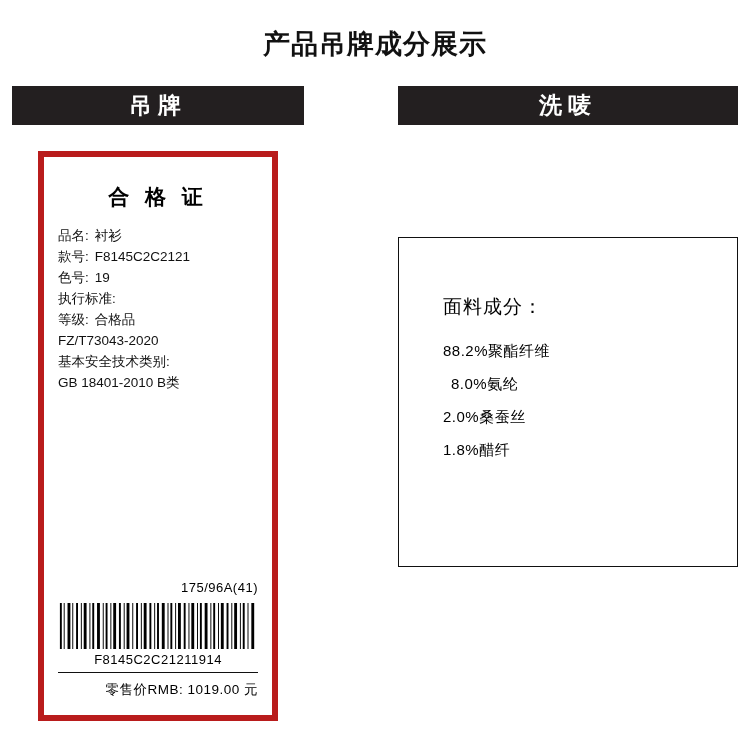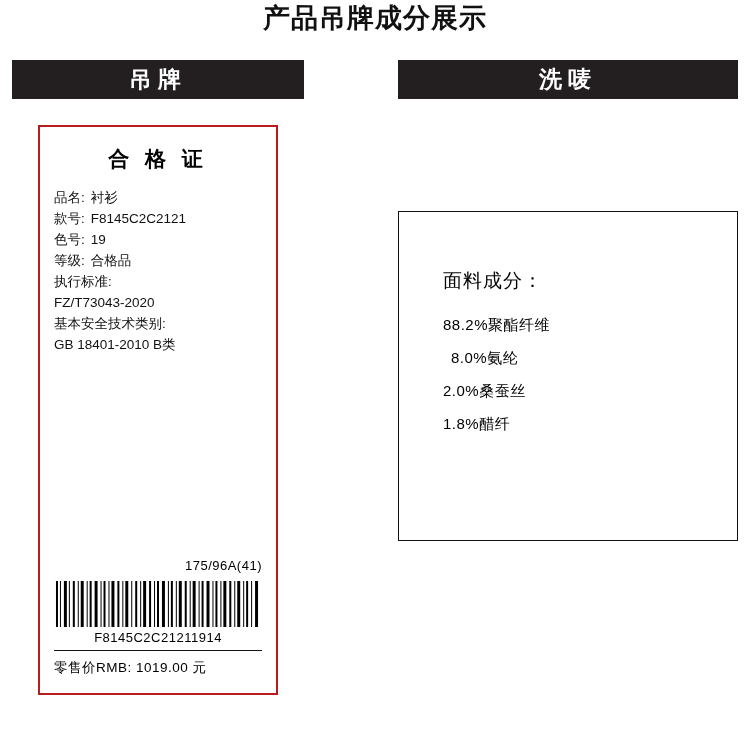--- a/index.html
+++ b/index.html
@@ -13,20 +13,21 @@
     font-family: "Liberation Sans", "DejaVu Sans", sans-serif;
     color: #000000;
     position: relative;
     overflow: hidden;
   }
   .page-title {
     text-align: center;
     font-size: 27px;
     font-weight: bold;
     letter-spacing: 1px;
+    padding-top: 26px;
     color: #111;
   }
   .columns {
     display: flex;
     margin-top: 24px;
     padding: 0 12px;
     box-sizing: border-box;
     gap: 94px;
   }
   .col {
@@ -41,26 +42,26 @@
     text-align: center;
     font-size: 23px;
     font-weight: bold;
     letter-spacing: 6px;
     padding: 8px 0 9px 0;
     height: 22px;
     line-height: 22px;
   }
   
   .tag-card {
-    border: 2px solid #b91c1c;
+    border: 6px solid #b91c1c;
     margin-top: 26px;
     width: 240px;
     align-self: center;
     box-sizing: border-box;
-    padding: 12px 14px 14px 14px;
+    padding: 20px 14px 14px 14px;
     background: #fff;
     display: flex;
     flex-direction: column;
     min-height: 570px;
   }
   .tag-title {
     text-align: center;
     font-size: 21px;
     font-weight: bold;
     letter-spacing: 5px;
@@ -100,21 +101,21 @@
   }
   .barcode-num {
     text-align: center;
     font-size: 13px;
     letter-spacing: 0.5px;
     padding-bottom: 5px;
     border-bottom: 1.5px solid #111;
     margin-bottom: 8px;
   }
   .price-line {
-    text-align: left;
+    text-align: right;
     font-size: 13.5px;
     letter-spacing: 0.5px;
     padding-bottom: 2px;
   }
   
   .wash-box {
     border: 1.5px solid #111;
     margin-top: 112px;
     width: 340px;
     height: 330px;
@@ -154,24 +155,24 @@
         <div class="row">
           <span class="lbl">品名:</span><span class="val">衬衫</span>
         </div>
         <div class="row">
           <span class="lbl">款号:</span><span class="val">F8145C2C2121</span>
         </div>
         <div class="row">
           <span class="lbl">色号:</span><span class="val">19</span>
         </div>
         <div class="row">
+          <span class="lbl">执行标准:</span>
+        </div>
+        <div class="row">
           <span class="lbl">等级:</span><span class="val">合格品</span>
-        </div>
-        <div class="row">
-          <span class="lbl">执行标准:</span>
         </div>
         <div class="row">
           <span class="lbl">FZ/T73043-2020</span>
         </div>
         <div class="row">
           <span class="lbl">基本安全技术类别:</span>
         </div>
         <div class="row">
           <span class="lbl">GB 18401-2010 B类</span>
         </div>

